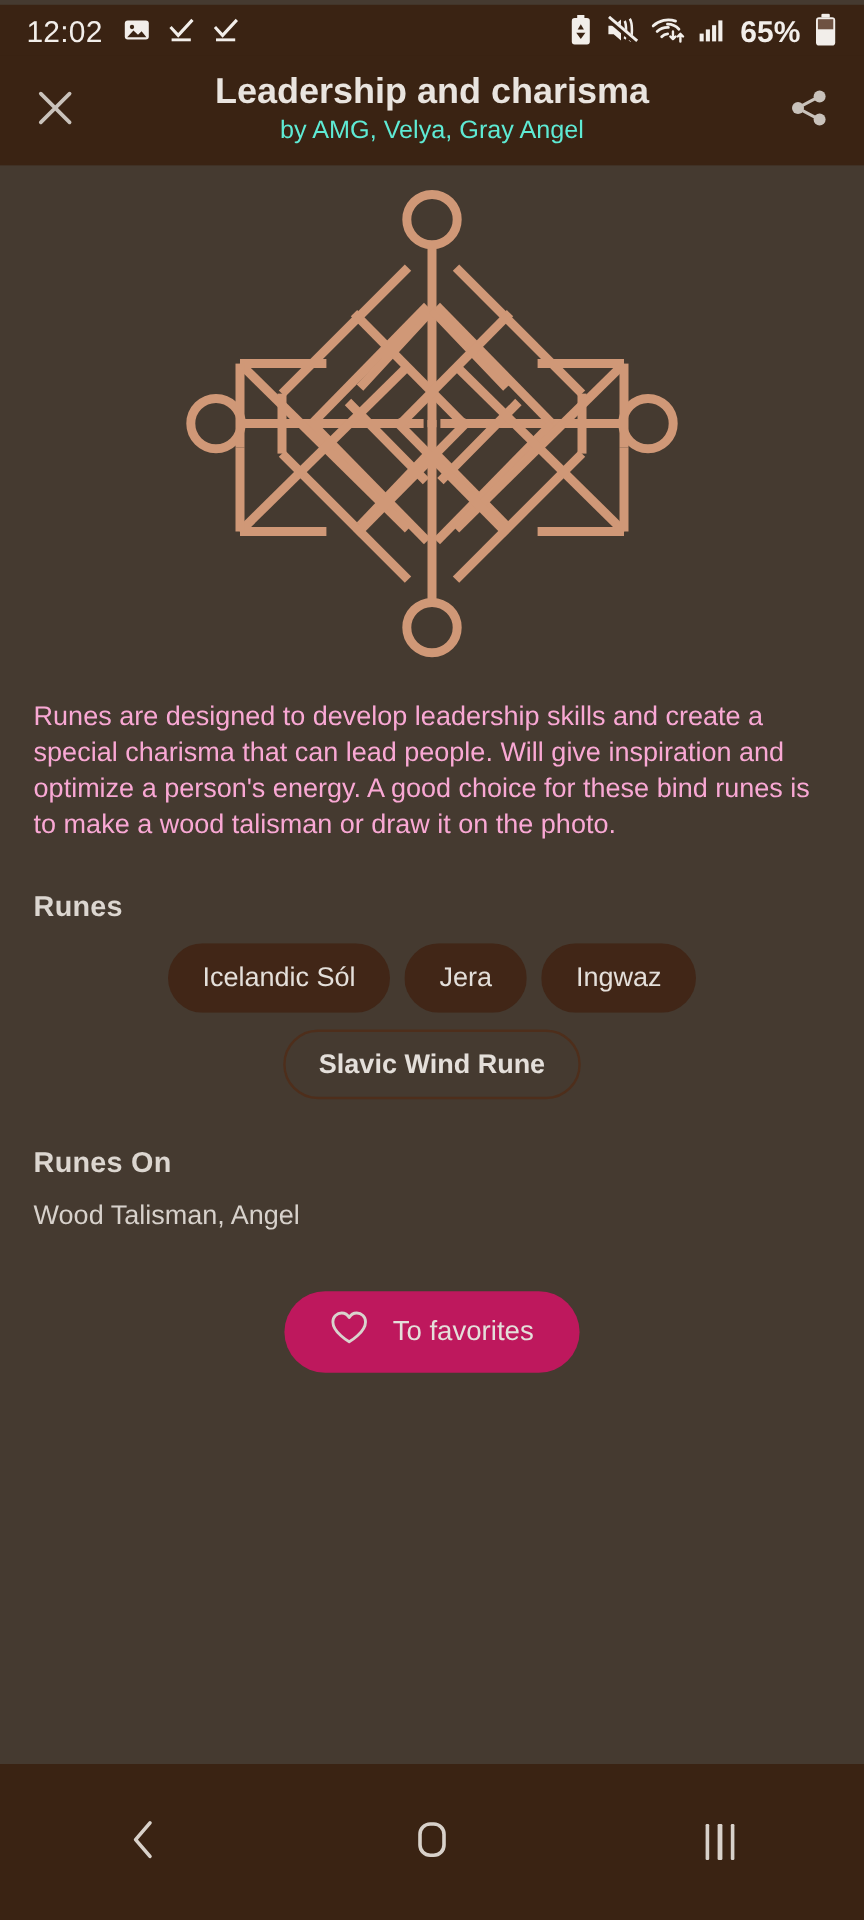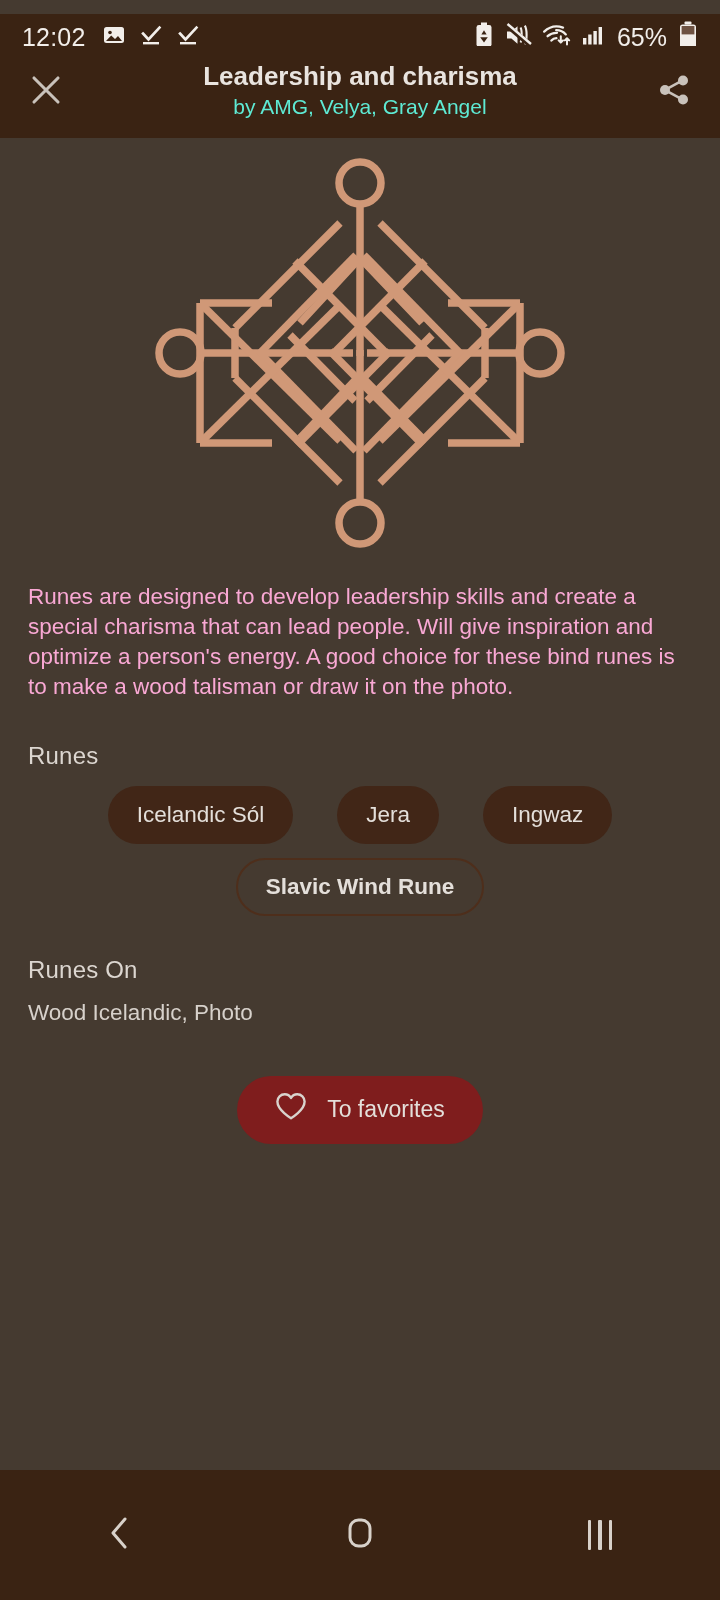--- a/index.html
+++ b/index.html
@@ -6,81 +6,81 @@
   html, body {
     width:720px; height:1600px;
     background:#453A30;
     font-family:"Liberation Sans", sans-serif;
     overflow:hidden;
   }
   #app { position:relative; width:720px; height:1600px; background:#453A30; }
 
   
   .statusbar {
-    position:absolute; top:14px; left:0; width:720px; height:46px;
+    position:absolute; top:4px; left:0; width:720px; height:46px;
     background:#3A2313; color:#F2EEEA;
     display:flex; align-items:center; padding:0 22px;
   }
   .sb-clock { font-size:25px; font-weight:400; letter-spacing:.2px; }
   .sb-left-icons { display:flex; align-items:center; gap:13px; margin-left:16px; }
   .sb-spacer { flex:1; }
   .sb-right-icons { display:flex; align-items:center; gap:11px; }
-  .sb-batt-pct { font-size:25px; font-weight:400; margin-left:2px; }
+  .sb-batt-pct { font-size:25px; font-weight:700; margin-left:2px; }
 
   
   .appbar {
     position:absolute; top:46px; left:0; width:720px; height:92px;
     background:#3A2313;
     display:flex; align-items:center;
   }
   .appbar-btn {
     width:92px; height:92px; display:flex; align-items:center; justify-content:center;
     flex:0 0 92px;
   }
   .appbar-titles { flex:1; text-align:center; padding-bottom:2px; }
-  .appbar-title { font-size:26px; font-weight:700; color:#E9E4DF; line-height:1.18; }
+  .appbar-title { font-size:30px; font-weight:700; color:#E9E4DF; line-height:1.18; }
   .appbar-subtitle { font-size:21px; font-weight:400; color:#5eead4; line-height:1.35; margin-top:1px; }
 
   
   .content {
     position:absolute; top:138px; left:0; width:720px; height:1332px;
     background:#453A30; overflow:hidden;
   }
   .rune-wrap { width:720px; height:430px; display:flex; align-items:center; justify-content:center; }
 
   .desc {
     margin:14px 28px 0 28px;
     font-size:22.5px; line-height:1.33; color:#f9a8d4; font-weight:400;
   }
 
   .section-title {
     margin:40px 0 0 28px;
-    font-size:24px; font-weight:400; color:#DCD6D0; letter-spacing:.2px;
+    font-size:24px; font-weight:700; color:#DCD6D0; letter-spacing:.2px;
   }
 
   .chips {
     margin:16px 28px 0 28px;
-    display:flex; flex-wrap:wrap; justify-content:center; gap:14px 44px;
+    display:flex; flex-wrap:wrap; justify-content:center; gap:14px 12px;
   }
   .chip {
     height:58px; padding:0 28px; border-radius:29px;
     display:flex; align-items:center; justify-content:center;
     font-size:22.5px; color:#E4DFDA; white-space:nowrap;
   }
   .chip.filled { background:#412617; border:1px solid transparent; }
   .chip.outlined { background:transparent; border:2.5px solid #4E2E1B;font-weight:bold; }
 
   .draw-value {
     margin:16px 0 0 28px; font-size:22.5px; color:#D7D1CB;
   }
 
   .fav-row { margin-top:50px; display:flex; justify-content:center; }
   .fav-btn {
     height:68px; padding:0 38px; border-radius:34px;
-    background:#7f1d1d;
+    background:#be185d;
     display:flex; align-items:center; gap:20px;
     font-size:23px; color:#E4DFDA;
   }
 
   
   .navbar {
     position:absolute; bottom:0; left:0; width:720px; height:130px;
     background:#3A2313; display:flex; align-items:center;
   }
   .nav-btn { flex:1; display:flex; align-items:center; justify-content:center; height:130px; }
@@ -265,21 +265,21 @@
       </div>
       <div class="chip filled">
         <span>Ingwaz</span>
       </div>
       <div class="chip outlined">
         <span>Slavic Wind Rune</span>
       </div>
     </div>
 
     <h2 class="section-title">Runes On</h2>
-    <div class="draw-value">Wood Icelandic, Photo</div>
+    <div class="draw-value">Wood Talisman, Angel</div>
 
     <div class="fav-row">
       <div class="fav-btn">
         <span>
           <svg width="32" height="29" viewBox="0 0 32 29">
             <path d="M16 26.2C16 26.2 2.4 18.3 2.4 9.6 2.4 5.3 5.8 2.2 9.7 2.2c2.8 0 5.1 1.6 6.3 3.8 1.2-2.2 3.5-3.8 6.3-3.8 3.9 0 7.3 3.1 7.3 7.4 0 8.7-13.6 16.6-13.6 16.6z" fill="none" stroke="#D9D3CD" stroke-width="2.4" stroke-linejoin="round"></path>
           </svg>
         </span>
         <span>To favorites</span>
       </div>

